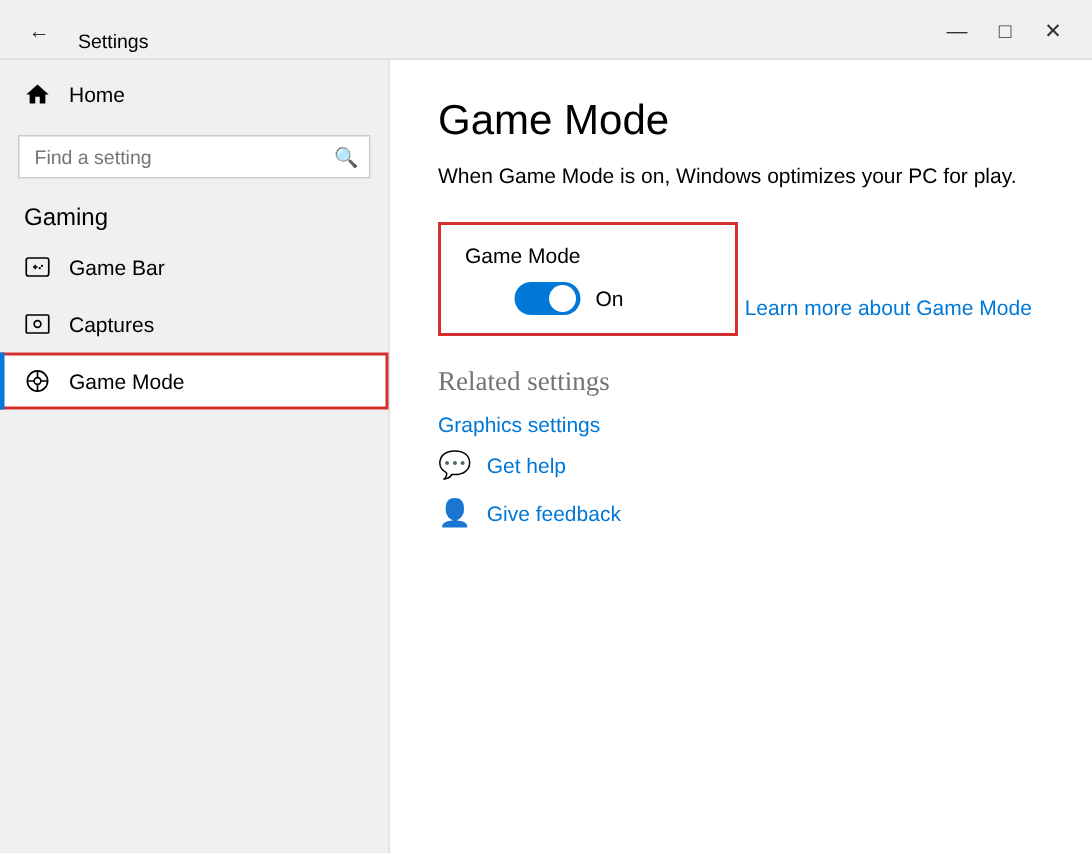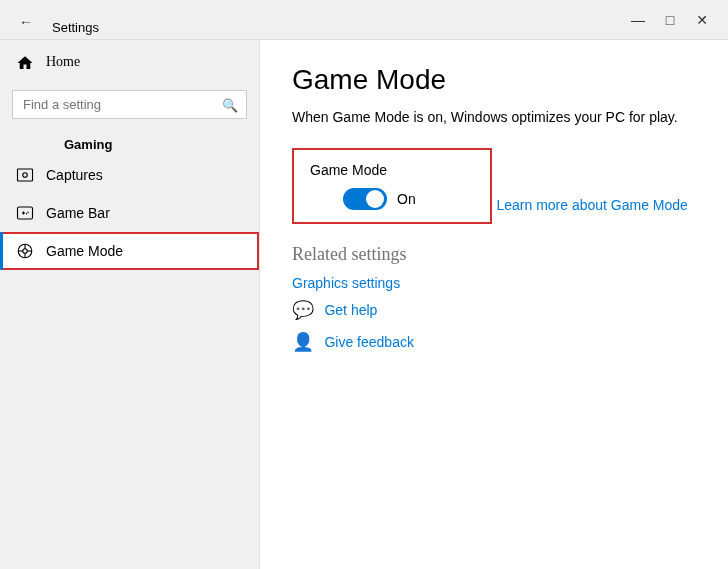--- a/index.html
+++ b/index.html
@@ -63,27 +63,26 @@
       background: #f0f0f0;
       display: flex;
       flex-direction: column;
       padding-top: 4px;
       border-right: 1px solid #e0e0e0;
       flex-shrink: 0;
     }
 
     .nav-home {
       display: flex;
-      align-items: flex-start;
+      align-items: center;
       gap: 12px;
       padding: 10px 16px;
       cursor: pointer;
       font-size: 14px;
       color: #000;
-      font-family: Liberation Serif, serif;
     }
 
     .search-box {
       margin: 8px 12px;
       position: relative;
     }
     .search-box input {
       width: 100%;
       padding: 6px 30px 6px 10px;
       border: 1px solid #ccc;
@@ -95,24 +94,23 @@
       position: absolute;
       right: 8px;
       top: 50%;
       transform: translateY(-50%);
       font-size: 13px;
       color: #555;
     }
 
     .sidebar-section-header {
       padding: 10px 16px 4px;
-      font-size: 13px;
-      font-weight: 700;
-      color: #000;
-      margin-left: 48px;
+      font-size: 16px;
+      font-weight: 400;
+      color: #000;
     }
 
     .sidebar-item {
       display: flex;
       align-items: center;
       gap: 12px;
       padding: 10px 16px;
       cursor: pointer;
       font-size: 14px;
       color: #000;
@@ -283,35 +281,35 @@
 
     <div class="search-box">
       <input type="text" placeholder="Find a setting" style="">
       <span class="search-icon-inner">🔍</span>
     </div>
 
     <div class="sidebar-section-header">Gaming</div>
 
     <div class="sidebar-item">
       <svg class="icon-svg" viewBox="0 0 24 24" xmlns="http://www.w3.org/2000/svg">
-        <rect x="2" y="4" width="20" height="16" rx="1" fill="none" stroke="currentColor" stroke-width="1.5"></rect>
-        <circle cx="12" cy="12" r="3" fill="none" stroke="currentColor" stroke-width="1.5"></circle>
-      </svg>
-      <span>Captures</span>
-    </div>
-
-    <div class="sidebar-item">
-      <svg class="icon-svg" viewBox="0 0 24 24" xmlns="http://www.w3.org/2000/svg">
         <rect x="2" y="4" width="20" height="16" rx="2" ry="2" fill="none" stroke="currentColor" stroke-width="1.5"></rect>
         <line x1="8" y1="12" x2="12" y2="12" stroke="currentColor" stroke-width="1.5"></line>
         <line x1="10" y1="10" x2="10" y2="14" stroke="currentColor" stroke-width="1.5"></line>
         <circle cx="16" cy="11" r="1" fill="currentColor"></circle>
         <circle cx="14" cy="13" r="1" fill="currentColor"></circle>
       </svg>
       <span>Game Bar</span>
+    </div>
+
+    <div class="sidebar-item">
+      <svg class="icon-svg" viewBox="0 0 24 24" xmlns="http://www.w3.org/2000/svg">
+        <rect x="2" y="4" width="20" height="16" rx="1" fill="none" stroke="currentColor" stroke-width="1.5"></rect>
+        <circle cx="12" cy="12" r="3" fill="none" stroke="currentColor" stroke-width="1.5"></circle>
+      </svg>
+      <span>Captures</span>
     </div>
 
     <div class="sidebar-item active">
       <svg class="icon-svg" viewBox="0 0 24 24" xmlns="http://www.w3.org/2000/svg">
         <circle cx="12" cy="12" r="9" fill="none" stroke="currentColor" stroke-width="1.5"></circle>
         <circle cx="12" cy="12" r="3" fill="none" stroke="currentColor" stroke-width="1.5"></circle>
         <line x1="12" y1="3" x2="12" y2="9" stroke="currentColor" stroke-width="1.5"></line>
         <line x1="12" y1="15" x2="12" y2="21" stroke="currentColor" stroke-width="1.5"></line>
         <line x1="3" y1="12" x2="9" y2="12" stroke="currentColor" stroke-width="1.5"></line>
         <line x1="15" y1="12" x2="21" y2="12" stroke="currentColor" stroke-width="1.5"></line>

